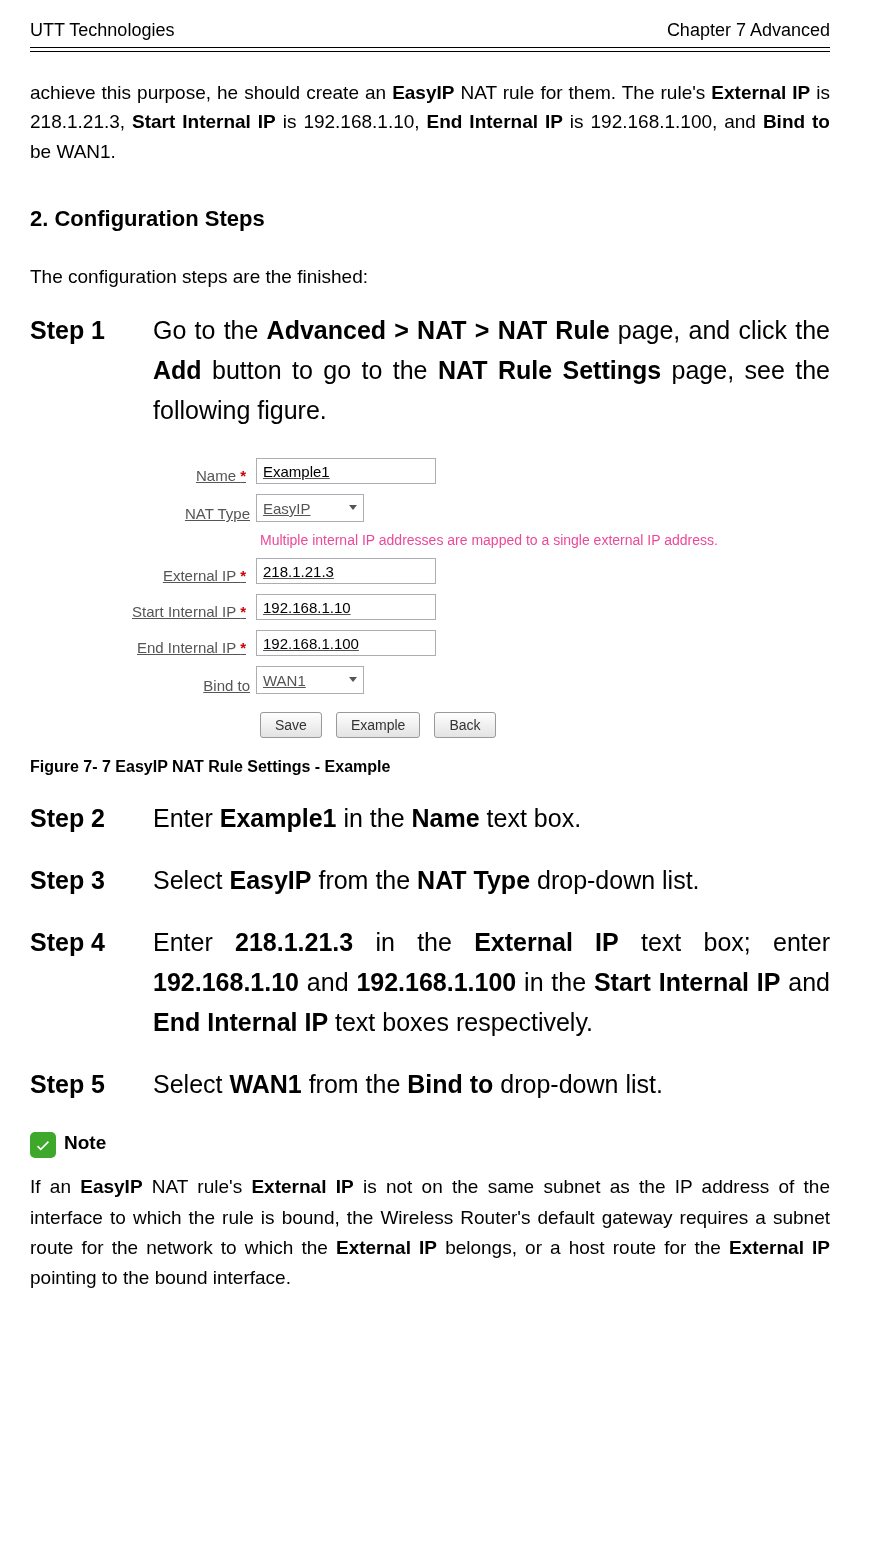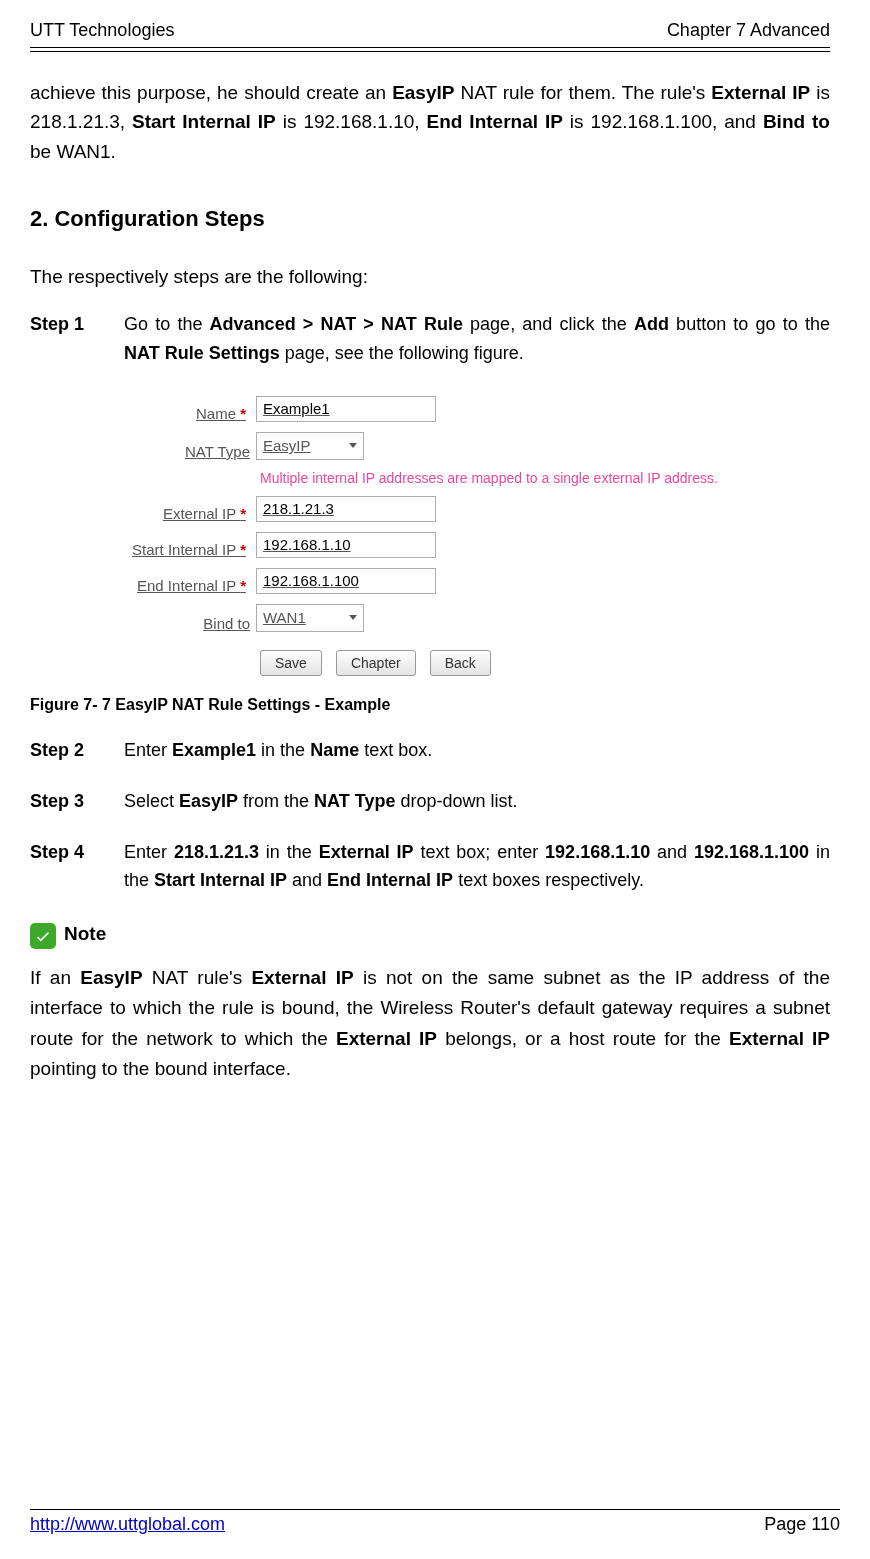--- a/index.html
+++ b/index.html
@@ -36,25 +36,25 @@
     margin-top: 40px;
   }
   .lead {
     font-size: 19px;
     margin-top: 34px;
   }
   .step {
     display: flex;
     gap: 24px;
     margin-top: 22px;
-    font-size: 18px;
+    font-size: 25px;
     line-height: 1.6;
   }
   .step-label { font-weight: bold; white-space: nowrap; min-width: 70px; }
-  .step-body { flex: 1; text-align: justify; }
+  .step-body { flex: 1; text-align: justify; margin-left: 24px; }
   .figure-wrap {
     margin: 28px auto 20px;
     width: 640px;
   }
   .form-row {
     display: flex;
     align-items: flex-end;
     margin-bottom: 10px;
     font-size: 15px;
     color: #555;
@@ -167,21 +167,21 @@
   </div>
   <div class="hdr-rule-top"></div>
   <div class="hdr-rule-bot"></div>
 
   <p class="intro">
     <span>achieve this purpose, he should create an </span><b>EasyIP</b><span> NAT rule for them. The rule's </span><b>External IP</b><span> is 218.1.21.3, </span><b>Start Internal IP</b><span> is 192.168.1.10, </span><b>End Internal IP</b><span> is 192.168.1.100, and </span><b>Bind to</b><span> be WAN1.</span>
   </p>
 
   <div class="section-heading">2.   Configuration Steps</div>
 
-  <p class="lead">The respectively steps are the following:</p>
+  <p class="lead">The configuration steps are the finished:</p>
 
   <div class="step">
     <div class="step-label">Step 1</div>
     <div class="step-body">
       <span>Go to the </span><b>Advanced &gt; NAT &gt; NAT Rule</b><span> page, and click the </span><b>Add</b><span> button to go to the </span><b>NAT Rule Settings</b><span> page, see the following figure.</span>
     </div>
   </div>
 
   <div class="figure-wrap">
     <div class="form-row">
@@ -208,21 +208,21 @@
       <input class="text-input" value="192.168.1.100" style="">
     </div>
     <div class="form-row">
       <div class="form-label">Bind to</div>
       <div class="select">
           <span>WAN1</span>
         </div>
     </div>
     <div class="btn-row">
       <button class="ui-btn">Save</button>
-      <button class="ui-btn">Chapter</button>
+      <button class="ui-btn">Example</button>
       <button class="ui-btn">Back</button>
     </div>
   </div>
 
   <div class="caption">Figure 7- 7 EasyIP NAT Rule Settings - Example</div>
 
   <div class="step">
     <div class="step-label">Step 2</div>
     <div class="step-body">
       <span>Enter </span><b>Example1</b><span> in the </span><b>Name</b><span> text box.</span>
@@ -236,35 +236,34 @@
     </div>
   </div>
 
   <div class="step">
     <div class="step-label">Step 4</div>
     <div class="step-body" style="text-align-last:auto;">
       <span>Enter </span><b>218.1.21.3</b><span> in the </span><b>External IP</b><span> text box; enter </span><b>192.168.1.10</b><span> and </span><b>192.168.1.100</b><span> in the </span><b>Start Internal IP</b><span> and </span><b>End Internal IP</b><span> text boxes respectively.</span>
     </div>
   </div>
 
+  <div class="step">
+    <div class="step-label">Step 5</div>
+    <div class="step-body">
+      <span>Select </span><b>WAN1</b><span> from the </span><b>Bind to</b><span> drop-down list.</span>
+    </div>
+  </div>
 
 
   <div class="note-row">
     <span class="note-icon">
       <svg viewBox="0 0 24 24">
           <path fill="#fff" d="M9 16.2l-3.5-3.5L4 14.2l5 5 11-11-1.5-1.5z"></path>
         </svg>
     </span>
     <span class="note-label">Note</span>
   </div>
   <p class="note-body">
     <span>If an </span><b>EasyIP</b><span> NAT rule's </span><b>External IP</b><span> is not on the same subnet as the IP address of the interface to which the rule is bound, the Wireless Router's default gateway requires a subnet route for the network to which the </span><b>External IP</b><span> belongs, or a host route for the </span><b>External IP</b><span> pointing to the bound interface.</span>
   </p>
 
-  <div class="footer">
-    <div class="ftr-rule"></div>
-    <div class="ftr-line">
-      <span class="ftr-link">http://www.uttglobal.com</span>
-      <span>Page 110</span>
-    </div>
-  </div>
 
 </div>
 
 </body></html>

